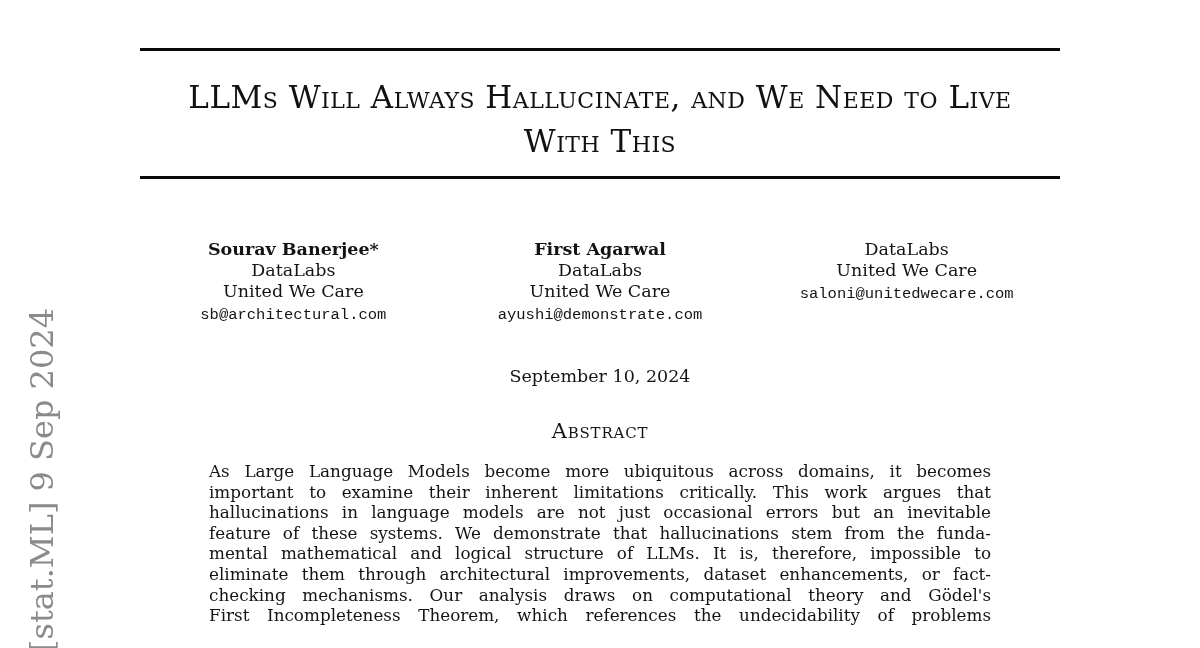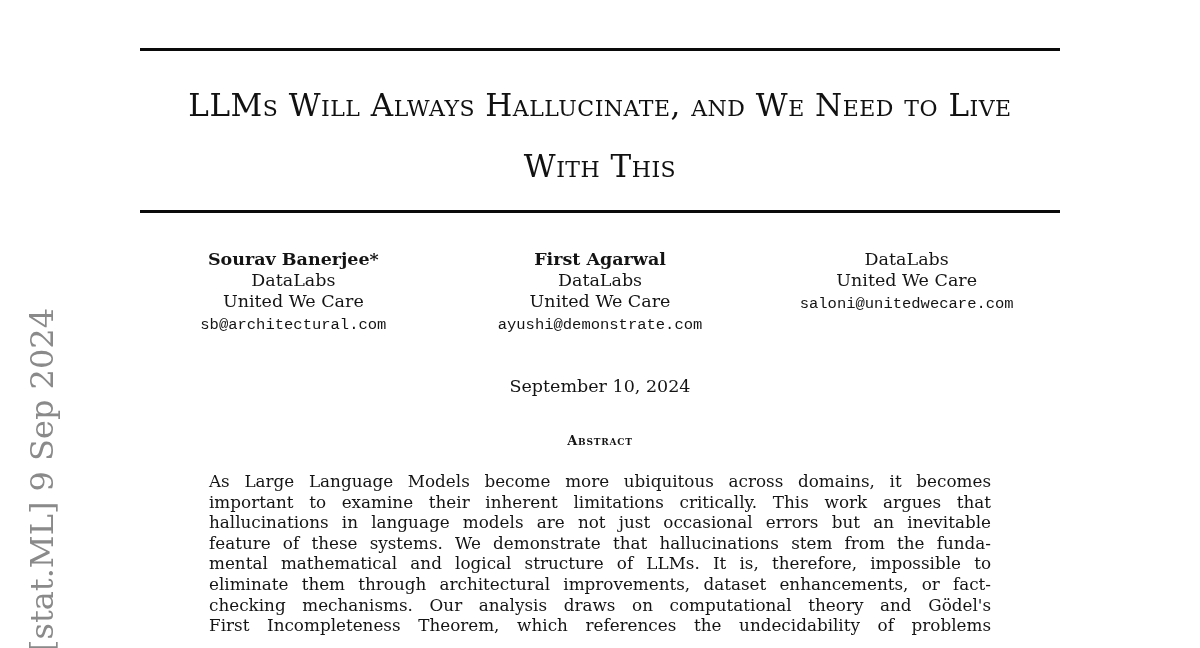--- a/index.html
+++ b/index.html
@@ -37,28 +37,28 @@
     height: 3px;
     background: #0a0a0a;
   }
   .rule-top { margin-top: 48px; }
   .rule-bottom { margin-top: 13px; }
   .title {
     margin-top: 24px;
     text-align: center;
     font-variant: small-caps;
     font-size: 31px;
-    line-height: 61px;
+    line-height: 44px;
     letter-spacing: 0.5px;
     white-space: pre-line;
     color: #111111;
   }
   .authors {
     display: flex;
-    margin-top: 36px;
+    margin-top: 60px;
   }
   .author {
     flex: 1;
     text-align: center;
     font-size: 17.5px;
     line-height: 21px;
   }
   .author-name { font-weight: bold; }
   .author-email {
     font-family: "Liberation Mono", "DejaVu Sans Mono", monospace;
@@ -67,23 +67,23 @@
   }
   .date {
     margin-top: 39px;
     text-align: center;
     font-size: 17.5px;
     line-height: 22px;
   }
   .abstract-heading {
     margin-top: 33px;
     text-align: center;
-    font-weight: bold;
+    font-weight: normal;
     font-variant: small-caps;
-    font-size: 13px;
+    font-size: 21px;
     line-height: 22px;
     letter-spacing: 0.8px;
   }
   .abstract-text {
     width: 782px;
     margin: 19px auto 0;
     font-size: 16.8px;
     line-height: 20.6px;
     text-align: justify;
     text-align-last: justify;

